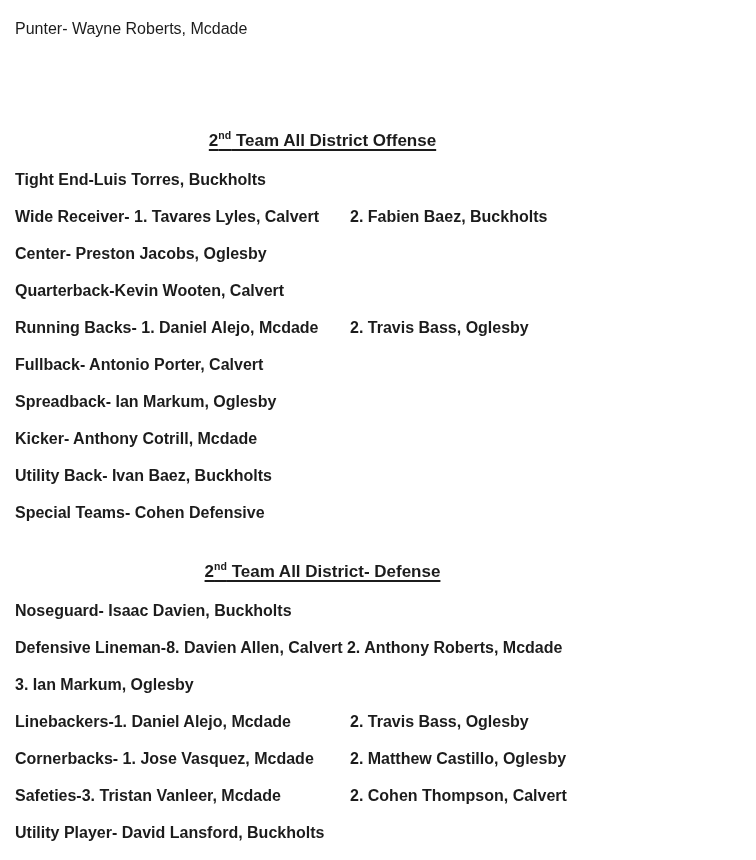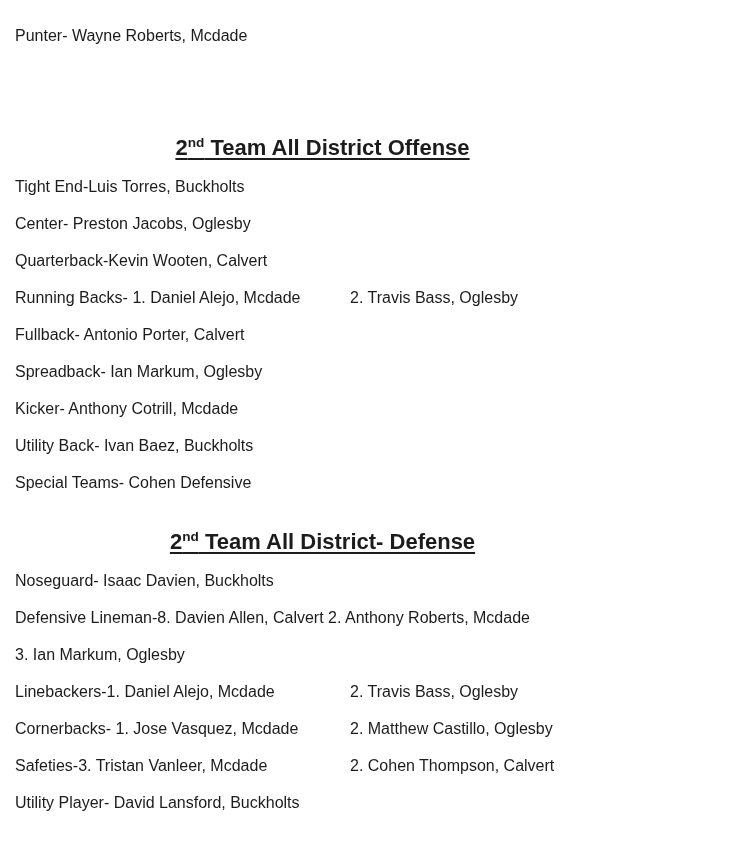--- a/index.html
+++ b/index.html
@@ -5,58 +5,59 @@
   html, body {
     margin: 0;
     padding: 0;
     background: #ffffff;
   }
   .page {
     position: relative;
     width: 645px;
     height: 860px;
     box-sizing: border-box;
-    padding: 25px 15px 0 15px;
+    padding: 18px 15px 0 15px;
     background: #ffffff;
     color: #1c1c1c;
     font-family: "Liberation Sans", "DejaVu Sans", sans-serif;
     font-size: 16px;
     overflow: hidden;
   }
   .para {
     margin: 0 0 15px 0;
     line-height: 22px;
     white-space: nowrap;
   }
   .section {
     margin: 0;
     padding: 0;
   }
   .section-heading {
     text-align: center;
     font-weight: 700;
-    font-size: 22px;
+    font-size: 17px;
     line-height: 22px;
     text-decoration: underline;
     text-decoration-thickness: 1.5px;
     text-underline-offset: 3px;
     margin: 0 0 17px 0;
   }
   .section:nth-of-type(1) .section-heading { margin-top: 90px; }
   .section:nth-of-type(2) .section-heading { margin-top: 37px; }
   .section-heading sup {
     font-size: 0.62em;
     line-height: 0;
     vertical-align: super;
   }
   .row {
     position: relative;
     margin: 0 0 15px 0;
     line-height: 22px;
     white-space: nowrap;
+    font-weight: bold;
   }
   .row .col2 {
     position: absolute;
     left: 335px;
     top: 0;
     white-space: nowrap;
   }
 </style>
 </head>
 <body>
@@ -66,20 +67,24 @@
 
   <div>
   <div class="section">
     <div class="section-heading"><span>2</span><sup>nd</sup><span> Team All District Offense</span></div>
     <div>
   <div class="row">
     <span class="col1">Tight End-Luis Torres, Buckholts</span>
     
   </div>
 
+  <div class="row">
+    <span class="col1">Wide Receiver- 1. Tavares Lyles, Calvert</span>
+    <span class="col2">2. Fabien Baez, Buckholts</span>
+  </div>
 
   <div class="row">
     <span class="col1">Center- Preston Jacobs, Oglesby</span>
     
   </div>
 
   <div class="row">
     <span class="col1">Quarterback-Kevin Wooten, Calvert</span>
     
   </div>

